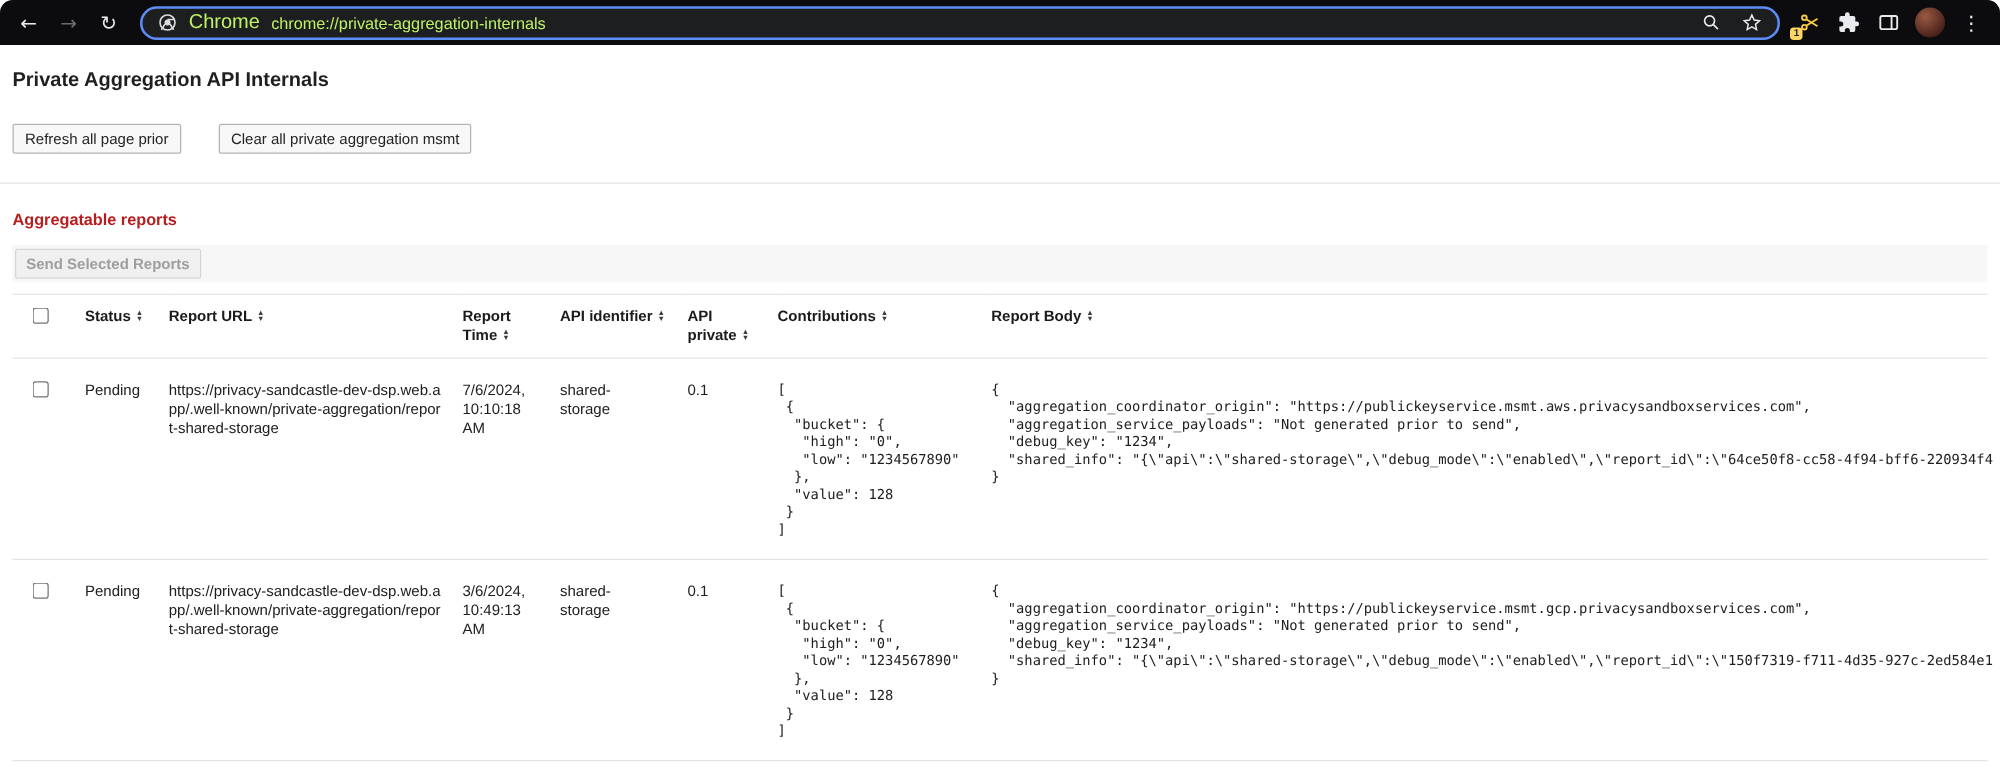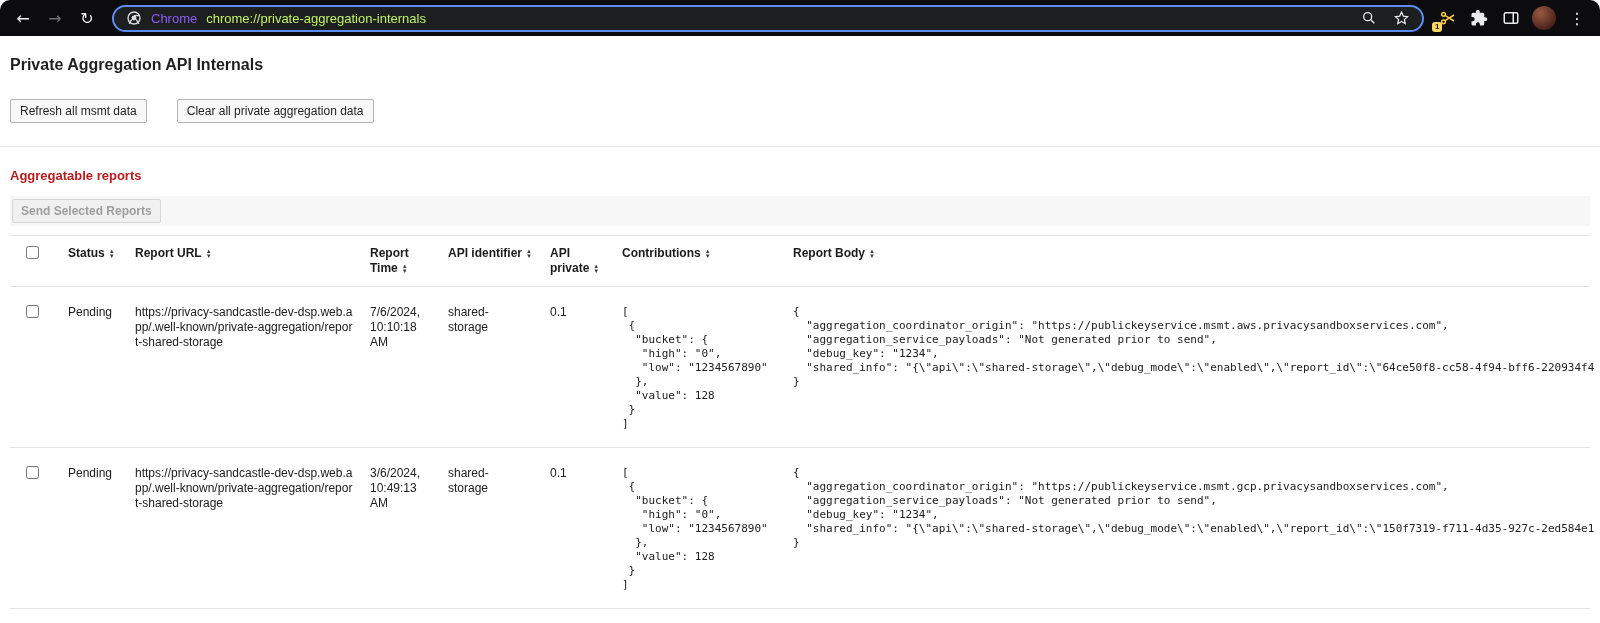--- a/index.html
+++ b/index.html
@@ -23,21 +23,21 @@
     color: #e8eaed; font-size: 16px; background: none; border: none;
     font-family: "DejaVu Sans", sans-serif; cursor: pointer;
   }
   .tb-btn.disabled { color: #6b6e71; }
   .omnibox {
     flex: 1 1 auto; height: 27px; margin: 0 8px;
     background: #1d1e20; border: 2px solid #5c8df6; border-radius: 14px;
     display: flex; align-items: center; padding: 0 12px; gap: 9px;
     min-width: 0;
   }
-  .chip-label { color: #8b5cf6; font-size: 13px; white-space: nowrap; }
+  .chip-label { color: #bef264; font-size: 16px; white-space: nowrap; }
   .omni-url { color: #bef264; font-size: 13px; flex: 1 1 auto; white-space: nowrap; overflow: hidden; }
   .omni-icons { display: flex; gap: 16px; align-items: center; flex: 0 0 auto; }
   .icon-box { display: flex; align-items: center; justify-content: center; }
   .ext-wrap {
     position: relative; width: 28px; height: 28px; flex: 0 0 auto;
     display: flex; align-items: center; justify-content: center; cursor: pointer;
   }
   .badge {
     position: absolute; left: -2px; bottom: 0;
     background: #fdd663; color: #202124;
@@ -153,22 +153,22 @@
     </div>
 
     <div class="avatar" data-name="profile-avatar"></div>
     <button class="tb-btn" data-name="menu-icon">⋮</button>
   </div>
 
   <div class="page" data-name="page-content">
     <h1 data-name="page-title">Private Aggregation API Internals</h1>
 
     <div class="top-buttons" data-name="page-actions">
-      <button class="btn" data-name="refresh-all-button">Refresh all msmt data</button>
-      <button class="btn" data-name="clear-all-button">Clear all private aggregation data</button>
+      <button class="btn" data-name="refresh-all-button">Refresh all page prior</button>
+      <button class="btn" data-name="clear-all-button">Clear all private aggregation msmt</button>
     </div>
 
     <hr class="divider" data-name="section-divider">
 
     <h2 data-name="section-title">Aggregatable reports</h2>
 
     <div class="send-bar" data-name="table-toolbar">
       <button class="btn-disabled" disabled="" data-name="send-selected-reports-button">Send Selected Reports</button>
     </div>
 

